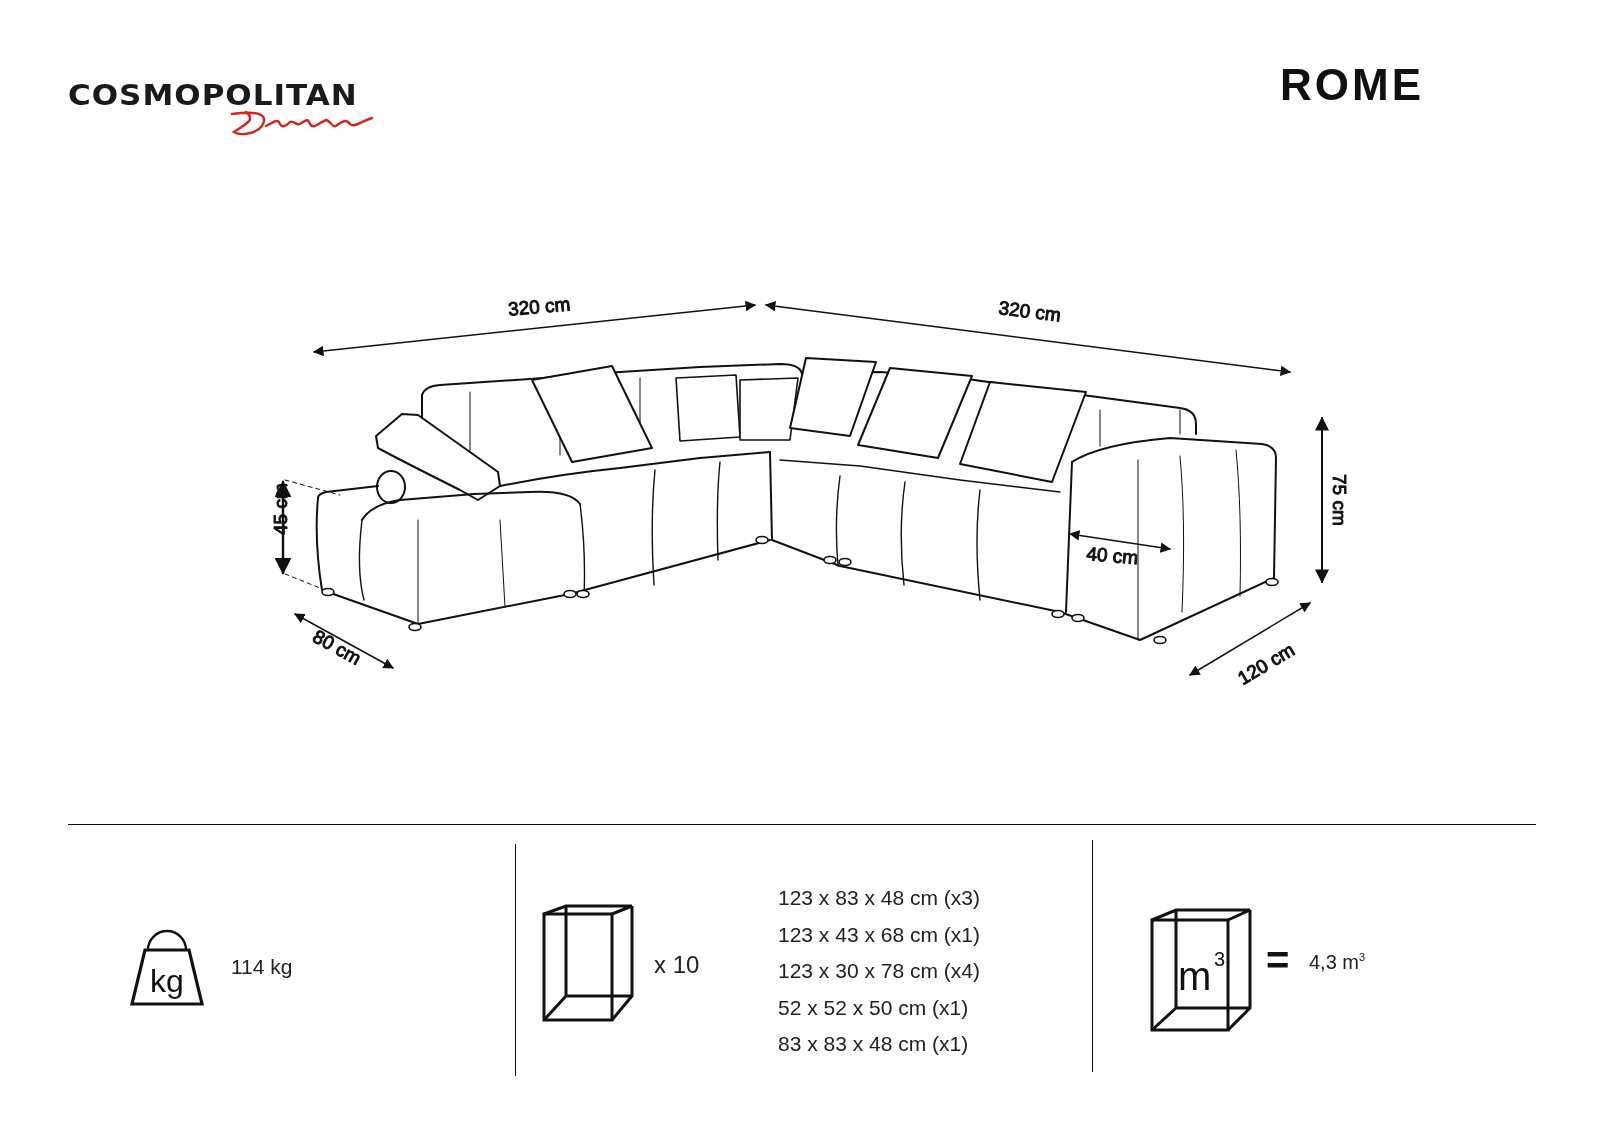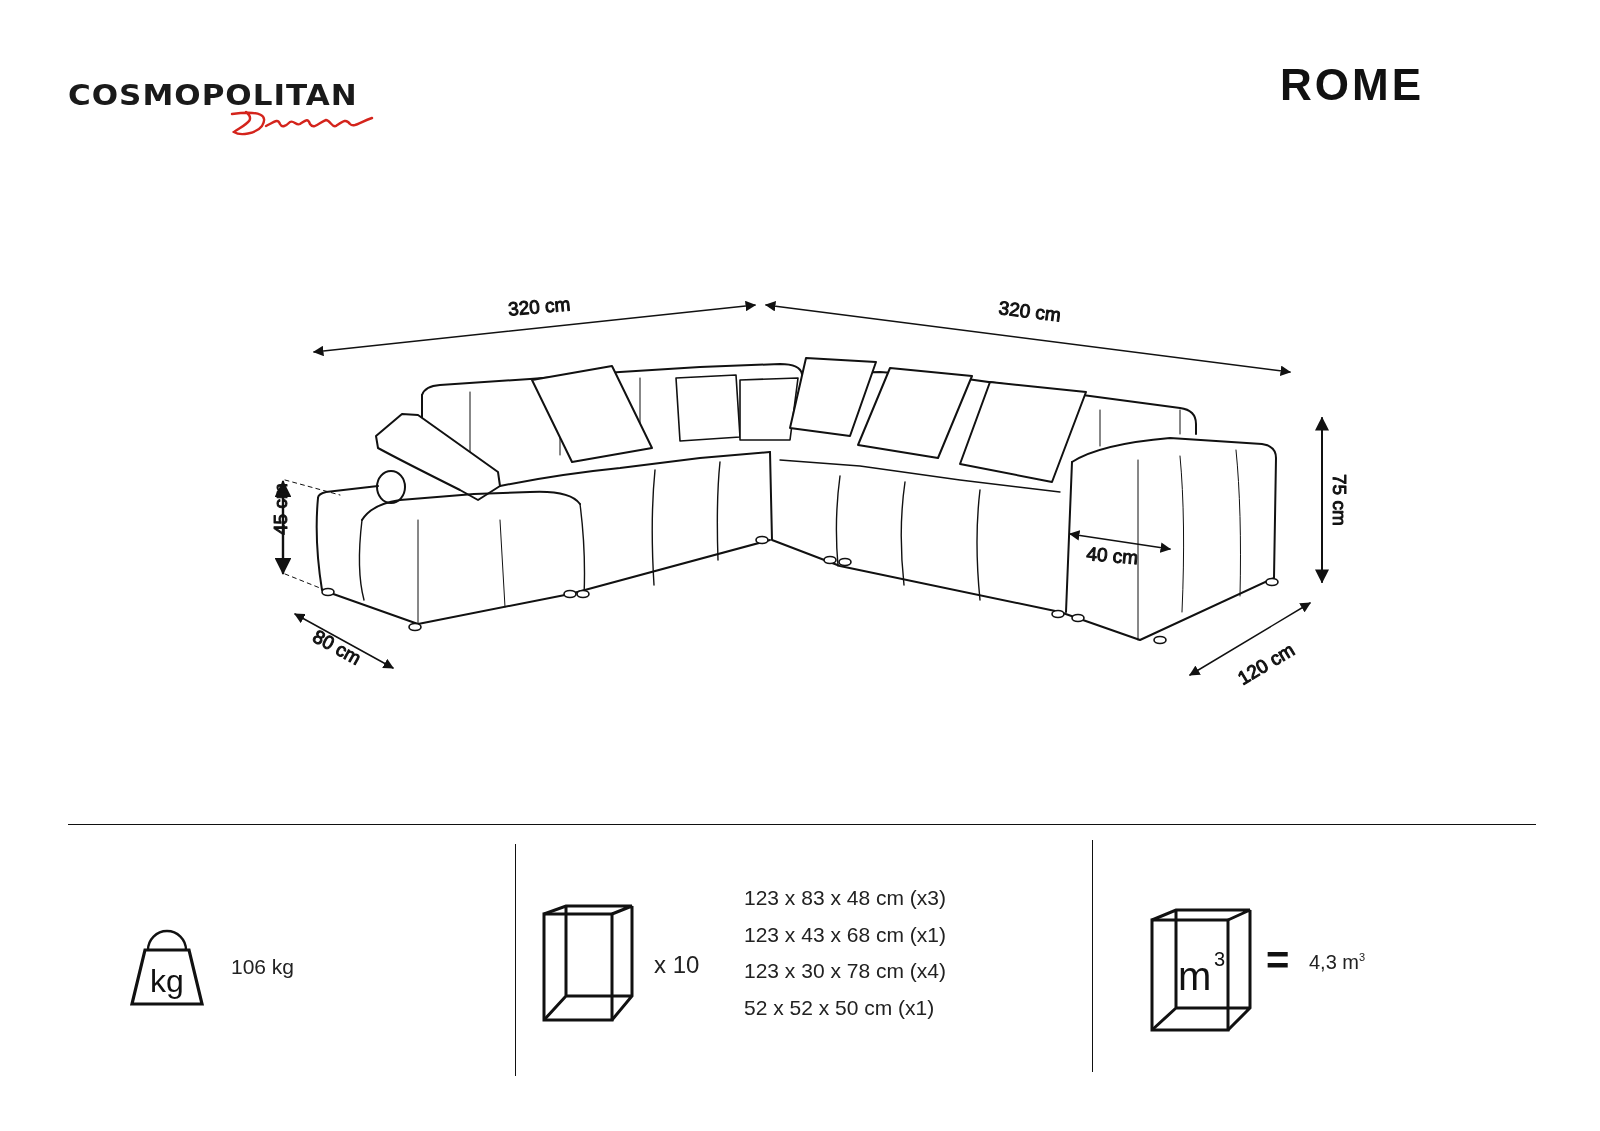--- a/index.html
+++ b/index.html
@@ -14,21 +14,21 @@
     .dimlabel { font-size: 19px; fill: #111; font-family: "Liberation Sans", sans-serif; }
     .hr { left: 68px; top: 824px; width: 1468px; height: 1px; background: #111; }
     .vr { width: 1px; background: #111; }
     .vr1 { left: 515px; top: 844px; height: 232px; }
     .vr2 { left: 1092px; top: 840px; height: 232px; }
     .weight-icon { left: 128px; top: 924px; width: 78px; height: 84px; }
     .weight-val { left: 231px; top: 955px; font-size: 21px; color: #222; }
     .box-icon { left: 542px; top: 904px; width: 92px; height: 118px; }
     .count { left: 654px; top: 951px; font-size: 24px; color: #222; text-align: right; }
     .pkg-list { left: 744px; top: 880px; list-style: none; margin: 0; padding: 0; }
-    .pkg-list li { font-size: 21px; color: #222; height: 36.5px; line-height: 36px; white-space: nowrap; }
+    .pkg-list li { font-size: 21px; color: #222; height: 36.5px; line-height: 36px; white-space: nowrap; margin-left: 34px; }
     .vol-icon { left: 1150px; top: 908px; width: 102px; height: 124px; }
     .eq { left: 1266px; top: 938px; font-size: 40px; font-weight: 700; color: #111; }
     .vol-val { left: 1309px; top: 951px; font-size: 20px; color: #222; text-align: center; }
     .vol-val sup { font-size: 11px; vertical-align: 8px; }
   </style>
 </head>
 <body>
 
 <div class="abs brand">COSMOPOLITAN</div>
 <svg class="abs brand-script" viewBox="0 0 160 48">
@@ -120,34 +120,35 @@
 
 <div class="abs hr"></div>
 <div class="abs vr vr1"></div>
 <div class="abs vr vr2"></div>
 
 <svg class="abs weight-icon" viewBox="0 0 78 84">
   <path d="M20 26 A19 19 0 0 1 58 26" fill="none" stroke="#111" stroke-width="2.4"></path>
   <path d="M17 26 L61 26 L74 80 L4 80 Z" fill="none" stroke="#111" stroke-width="3.2" stroke-linejoin="miter"></path>
   <text x="39" y="68" text-anchor="middle" font-family="Liberation Sans, sans-serif" font-size="32" fill="#111">kg</text>
 </svg>
-<div class="abs weight-val">106 kg</div>
+<div class="abs weight-val">114 kg</div>
 
 <svg class="abs box-icon" viewBox="0 0 92 118">
   <g fill="none" stroke="#111" stroke-width="3" stroke-linejoin="miter">
     <rect x="2" y="10" width="68" height="106"></rect>
     <path d="M2 10 L24 2 L90 2 L70 10 M90 2 L90 92 L70 116 M24 2 L24 92 L90 92 M24 92 L2 116"></path>
   </g>
 </svg>
 <div class="abs count">x 10</div>
 <ul class="abs pkg-list">
   <li>123 x 83 x 48 cm (x3)</li>
   <li>123 x 43 x 68 cm (x1)</li>
   <li>123 x 30 x 78 cm (x4)</li>
   <li>52 x 52 x 50 cm (x1)</li>
+  <li>83 x 83 x 48 cm (x1)</li>
 </ul>
 
 <svg class="abs vol-icon" viewBox="0 0 102 124">
   <g fill="none" stroke="#111" stroke-width="3" stroke-linejoin="miter">
     <rect x="2" y="12" width="76" height="110"></rect>
     <path d="M2 12 L26 2 L100 2 L78 12 M100 2 L100 100 L78 122 M26 2 L26 100 L100 100 M26 100 L2 122"></path>
   </g>
   <text x="28" y="82" font-family="Liberation Sans, sans-serif" font-size="40" fill="#111">m</text>
   <text x="64" y="58" font-family="Liberation Sans, sans-serif" font-size="20" fill="#111">3</text>
 </svg>

